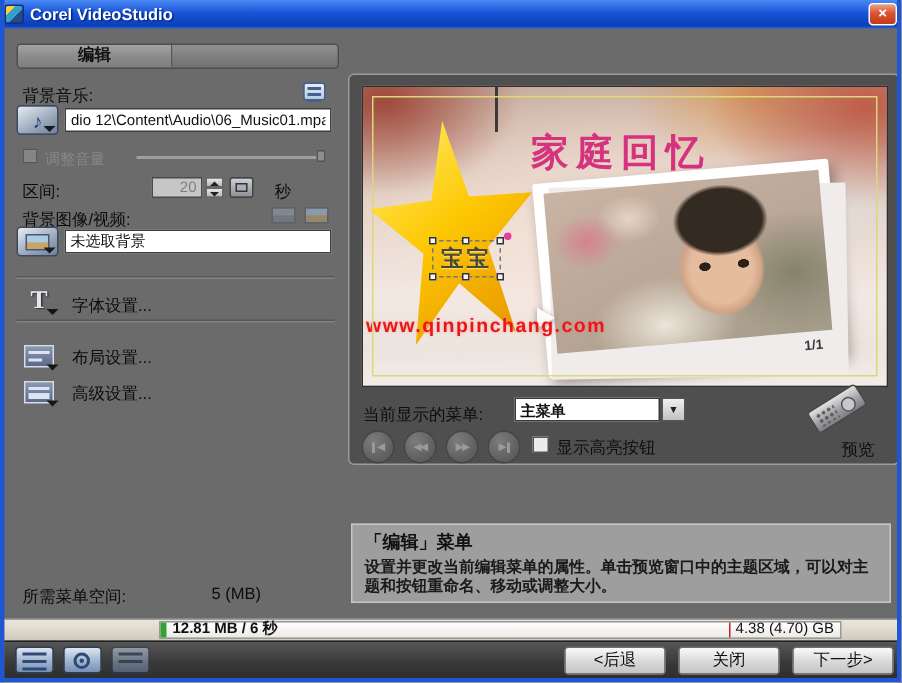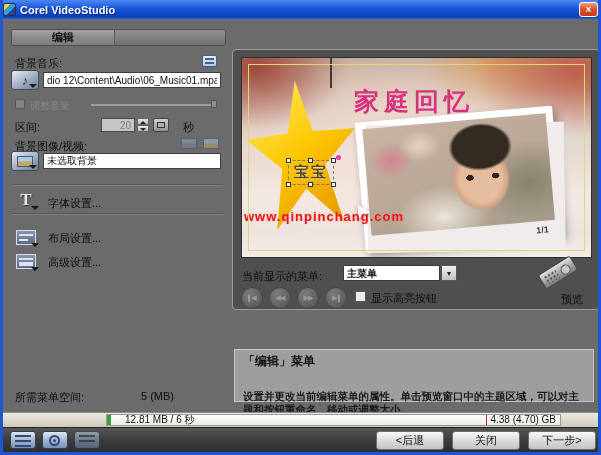--- a/index.html
+++ b/index.html
@@ -143,37 +143,37 @@
             transform:rotate(-32deg); border:1px solid #4a4a4a;
             background:linear-gradient(#e2e2e2,#9e9ea2 60%,#7e7e82); }
   .remote::before { content:""; position:absolute; left:3px; top:3px; width:14px; height:10px;
             background:radial-gradient(circle, #555 1px, transparent 1.2px) 0 0/4px 4px; }
   .remote::after { content:""; position:absolute; right:5px; top:4px; width:8px; height:8px;
             border-radius:50%; border:1px solid #555; background:#c8c8cc; }
   .remote-lbl { position:absolute; right:16px; top:242px; font-size:11px; color:#0e0e0e;text-align:center; }
   
   .desc-box { position:absolute; left:231px; top:349px; width:360px; height:53px; background:#9e9e9e;
               border:1px solid #c6c6c6; padding:3px 8px; }
-  .desc-title { font-size:12px; font-weight:bold; color:#101010; margin-bottom:20px; }
+  .desc-title { font-size:12px; font-weight:bold; color:#101010; margin-bottom:2px; }
   .desc-body { font-size:10.5px; font-weight:bold; color:#1a1a1a; line-height:13px; }
   
   .space-lbl { position:absolute; left:12px; top:390px; font-size:11px; color:#0c0c0c; }
   .space-val { position:absolute; left:138px; top:390px; font-size:11px; color:#0c0c0c; }
   
   .statusbar { position:absolute; left:-3px; top:412px; width:601px; height:15px;
                background:linear-gradient(#ece8de,#cfcabc); border-top:1px solid #8a8a8a; }
   .fmt-combo { position:absolute; left:10px; top:14px; width:93px; height:13px;
                background:linear-gradient(#f6f3ec,#d8d4c8); border:1px solid #8a8a8a;
                font-size:10px; font-weight:bold; color:#111; display:flex; align-items:center;
                padding:0 3px; }
   .fmt-combo .arr { margin-left:auto; font-size:6px; color:#222; }
   .space-bar { position:absolute; left:106px; top:1px; width:455px; height:12px;
                background:linear-gradient(#ffffff,#eceae4); border:1px solid #999; }
   .space-green { position:absolute; left:0; top:0; width:4px; height:10px; background:#38a038; }
-  .usage-txt { position:absolute; left:18px; top:0; font-size:10px; color:#111; line-height:10px; }
+  .usage-txt { position:absolute; left:8px; top:0; font-size:10px; color:#111; line-height:10px;font-weight:bold; }
   .cap-txt { position:absolute; right:4px; top:0; font-size:10px; color:#111; line-height:10px; }
   .red-marker { position:absolute; left:379px; top:0; width:1px; height:10px; background:#cc2222; }
   
   .footer { position:absolute; left:-3px; top:427px; width:601px; height:25px;
             background:linear-gradient(#565656,#383838 60%,#2e2e2e);
             border-top:1px solid #222; }
   .footer::after { content:""; position:absolute; left:0; bottom:-3px; width:100%; height:3px; background:#2056d4; }
   .f-icon { position:absolute; top:3px; width:26px; height:18px; border-radius:3px;
             background:linear-gradient(#dfe6f0,#9ab0cc 60%,#7890b4); border:1px solid #2e3e58; }
   .f-icon i { display:block; height:2px; margin:3px 4px 0 4px; background:#2e4a78; }

